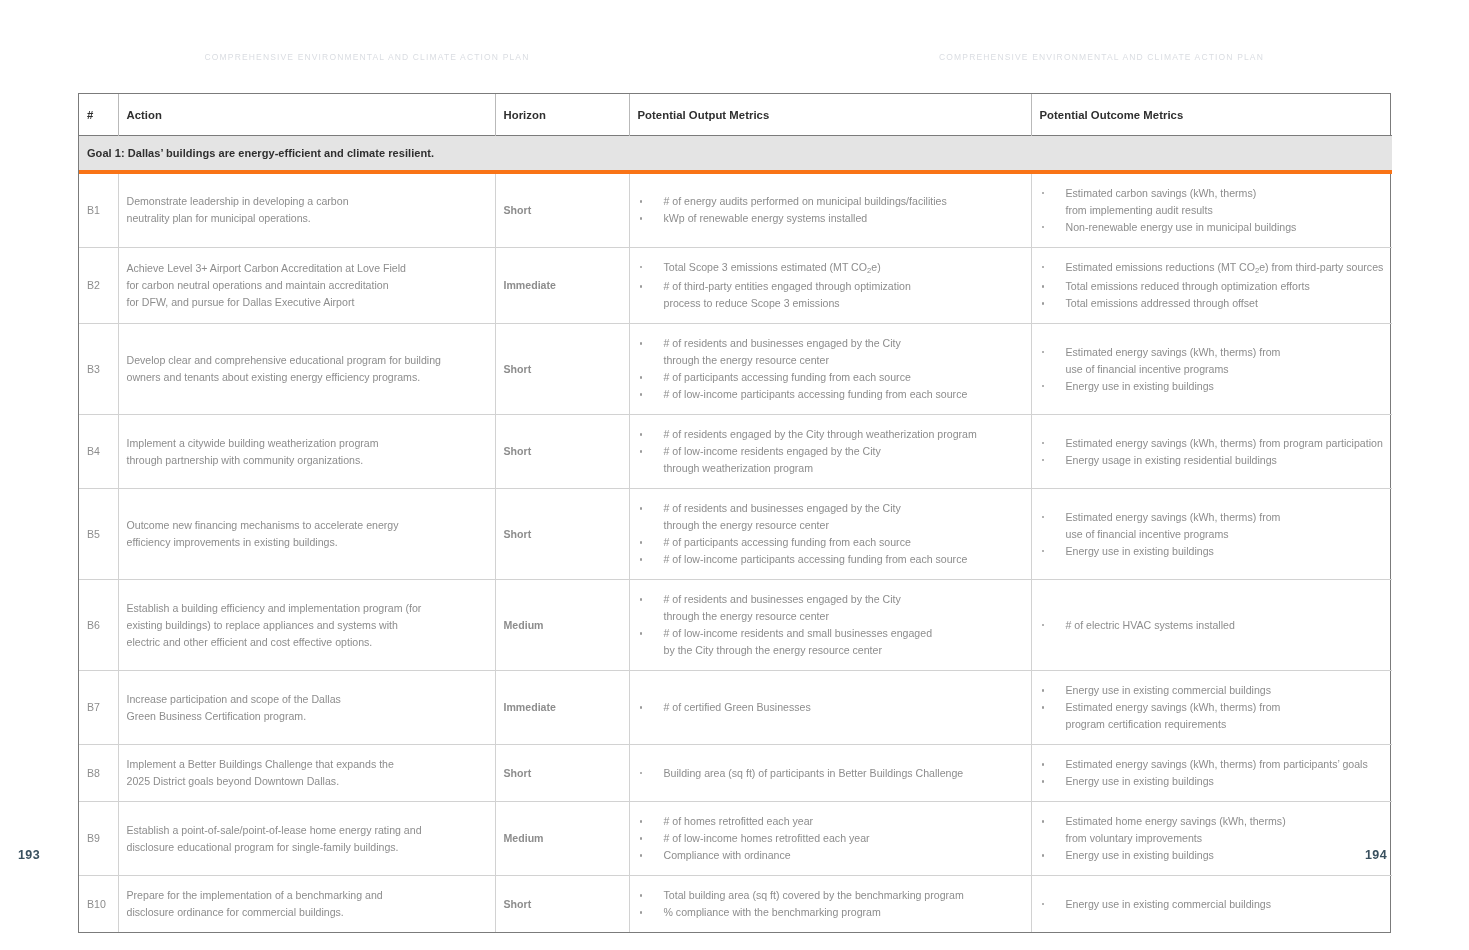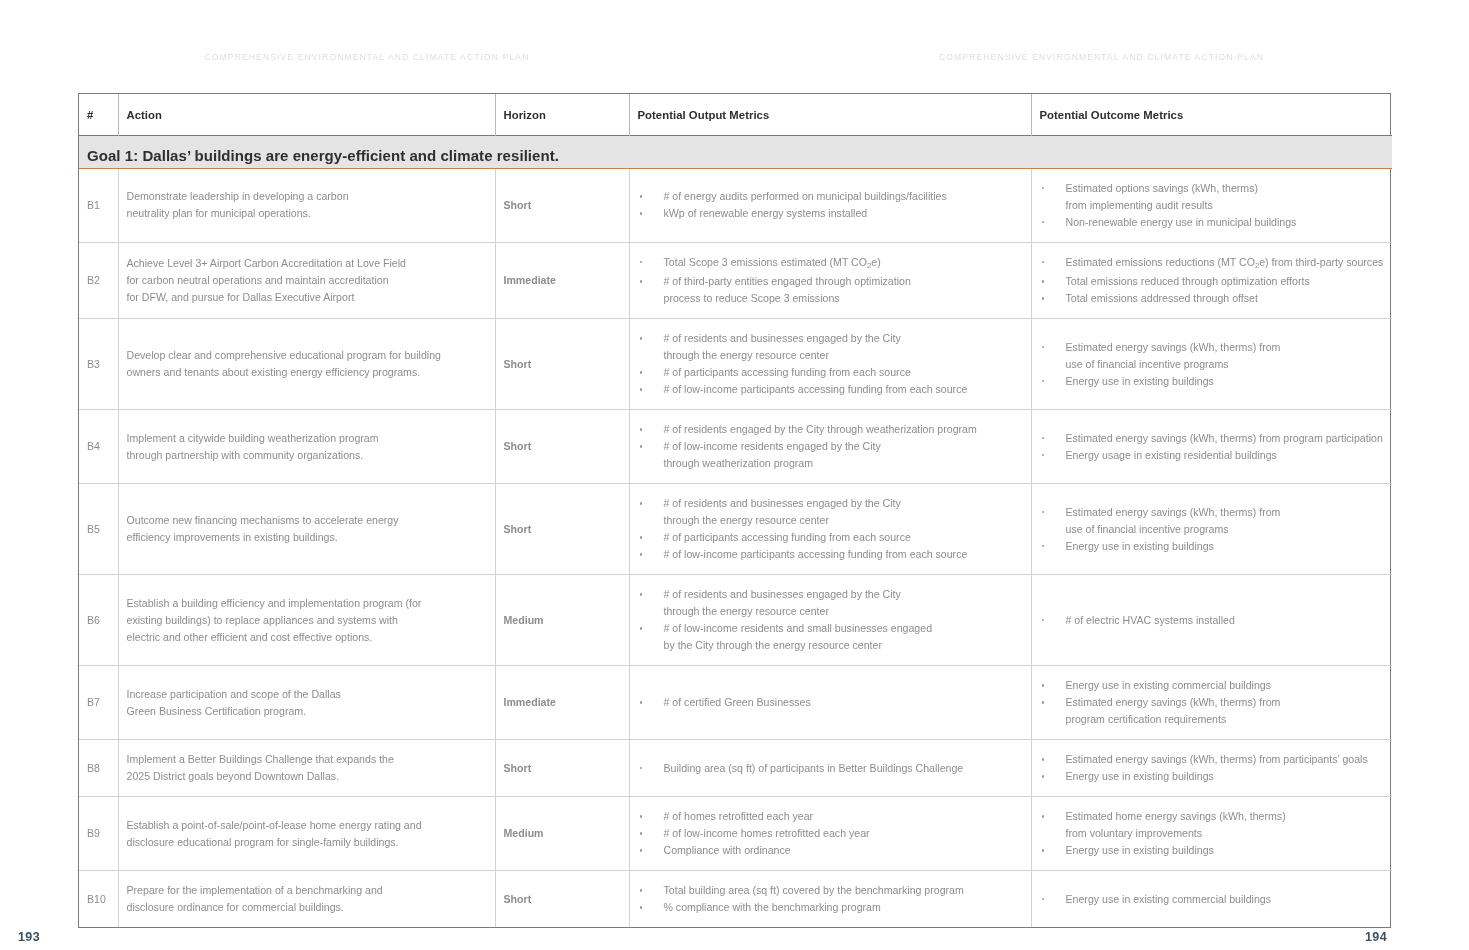--- a/index.html
+++ b/index.html
@@ -27,21 +27,21 @@
     letter-spacing: 1.15px;
     color: #dadde2;
     white-space: nowrap;
   }
   .running-head.left  { left: 0; width: 734px; text-align: center; }
   .running-head.right { left: 734px; width: 735px; text-align: center; }
 
   
   .page-number {
     position: absolute;
-    top: 930px;
+    top: 848px;
     font-size: 12.5px;
     font-weight: bold;
     color: #39505e;
     letter-spacing: 0.4px;
   }
   .page-number.left  { left: 18px; }
   .page-number.right { right: 18px; text-align: right; }
 
   
   .table-wrap {
@@ -76,26 +76,26 @@
     height: 41px;
     border-right: 1px solid #b9b9b9;
     letter-spacing: 0.05px;
   }
   thead th:last-child { border-right: none; }
   thead tr { border-bottom: 1px solid #7b7b7b; }
 
   
   tr.goal-row td {
     background: #e4e4e4;
-    font-size: 15px;
+    font-size: 11px;
     font-weight: bold;
     color: #2f2f2f;
-    padding: 11px 8px 4px 8px;
+    padding: 11px 8px 11px 8px;
     height: 33px;
-    border-bottom: 1px solid #f97316;
+    border-bottom: 4px solid #f97316;
     letter-spacing: 0.05px;
   }
 
   
   tbody tr.data-row td {
     border-top: 1px solid #d2d2d2;
     border-right: 1px solid #d2d2d2;
     vertical-align: middle;
     font-size: 10.6px;
     color: #8d8d8d;
@@ -177,21 +177,21 @@
                   <span class="cont"># of energy audits performed on municipal buildings/facilities</span>
                 </li>
                 <li>
                   <span class="cont">kWp of renewable energy systems installed</span>
                 </li>
               </ul>
             </td>
             <td class="cell-metrics">
               <ul class="metrics">
                 <li>
-                  <span class="cont">Estimated options savings (kWh, therms)</span>
+                  <span class="cont">Estimated carbon savings (kWh, therms)</span>
                   <span class="cont">from implementing audit results</span>
                 </li>
                 <li>
                   <span class="cont">Non-renewable energy use in municipal buildings</span>
                 </li>
               </ul>
             </td>
           </tr>
           <tr class="data-row">
             <td class="cell-num">B2</td>

